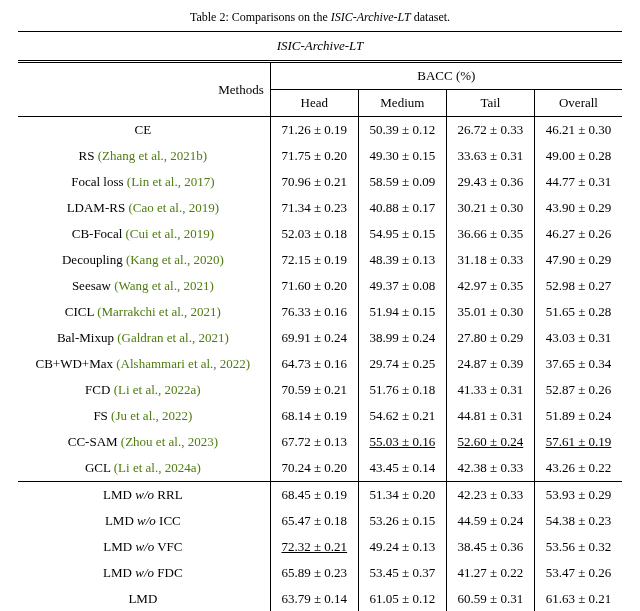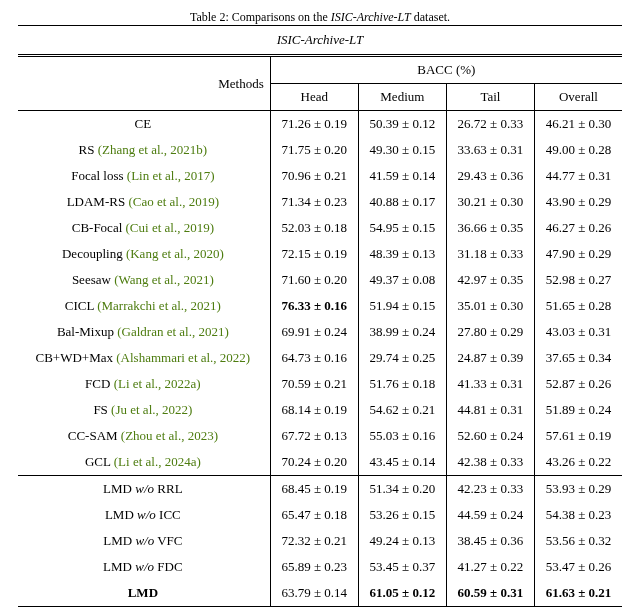--- a/index.html
+++ b/index.html
@@ -1,28 +1,28 @@
 <!DOCTYPE html>
 <html><head>
 <meta charset="utf-8">
 <style>
   html,body{margin:0;padding:0;background:#fff;color:#000;font-family:"Times New Roman",Times,serif;font-size:13px}
   .page{width:640px;padding:10px 18px 18px;box-sizing:border-box}
-  .caption{text-align:center;font-size:12px;}
+  .caption{text-align:center;font-size:12px;margin-bottom:6px}
   table{border-collapse:collapse;width:100%;font-size:13px}
   td,th{padding:5px 6px;font-weight:normal;text-align:center;white-space:nowrap}
   td.methods{text-align:center;padding-left:4px}
   .dataset-title{font-style:italic;text-align:center;padding:6px 0}
   .rule-top td,.rule-top th{border-top:1px solid #000}
   .dbl td,.dbl th{border-top:3px double #000}
   .methods-cell{text-align:right;vertical-align:middle;padding-left:4px;border-right:1px solid #000}
   .vline{border-left:1px solid #000}
   a.cite{color:#4d7c0f;text-decoration:none}
-  .b{font-weight:bold}
-  .u{}
+  .b{font-weight:normal}
+  .u{text-decoration:underline}
   .it{font-style:italic}
   .sec-top td{border-top:1px solid #000}
   .bottom td{border-bottom:1px solid #000}
 </style>
 </head>
 <body>
 <div class="page">
 
 <div class="caption">
   <span>Table 2: Comparisons on the </span><span class="it">ISIC-Archive-LT</span><span> dataset.</span>
@@ -57,21 +57,21 @@
         <tr>
           <td class="methods"><span>RS </span><a class="cite" href="#">(Zhang et al., 2021b)</a></td>
           <td class="vline"><span>71.75 ± 0.20</span></td>
           <td class="vline"><span>49.30 ± 0.15</span></td>
           <td class="vline"><span>33.63 ± 0.31</span></td>
           <td class="vline"><span>49.00 ± 0.28</span></td>
         </tr>
         <tr>
           <td class="methods"><span>Focal loss </span><a class="cite" href="#">(Lin et al., 2017)</a></td>
           <td class="vline"><span>70.96 ± 0.21</span></td>
-          <td class="vline"><span>41.59 ± 0.14</span></td>
+          <td class="vline"><span>58.59 ± 0.09</span></td>
           <td class="vline"><span>29.43 ± 0.36</span></td>
           <td class="vline"><span>44.77 ± 0.31</span></td>
         </tr>
         <tr>
           <td class="methods"><span>LDAM-RS </span><a class="cite" href="#">(Cao et al., 2019)</a></td>
           <td class="vline"><span>71.34 ± 0.23</span></td>
           <td class="vline"><span>40.88 ± 0.17</span></td>
           <td class="vline"><span>30.21 ± 0.30</span></td>
           <td class="vline"><span>43.90 ± 0.29</span></td>
         </tr>

